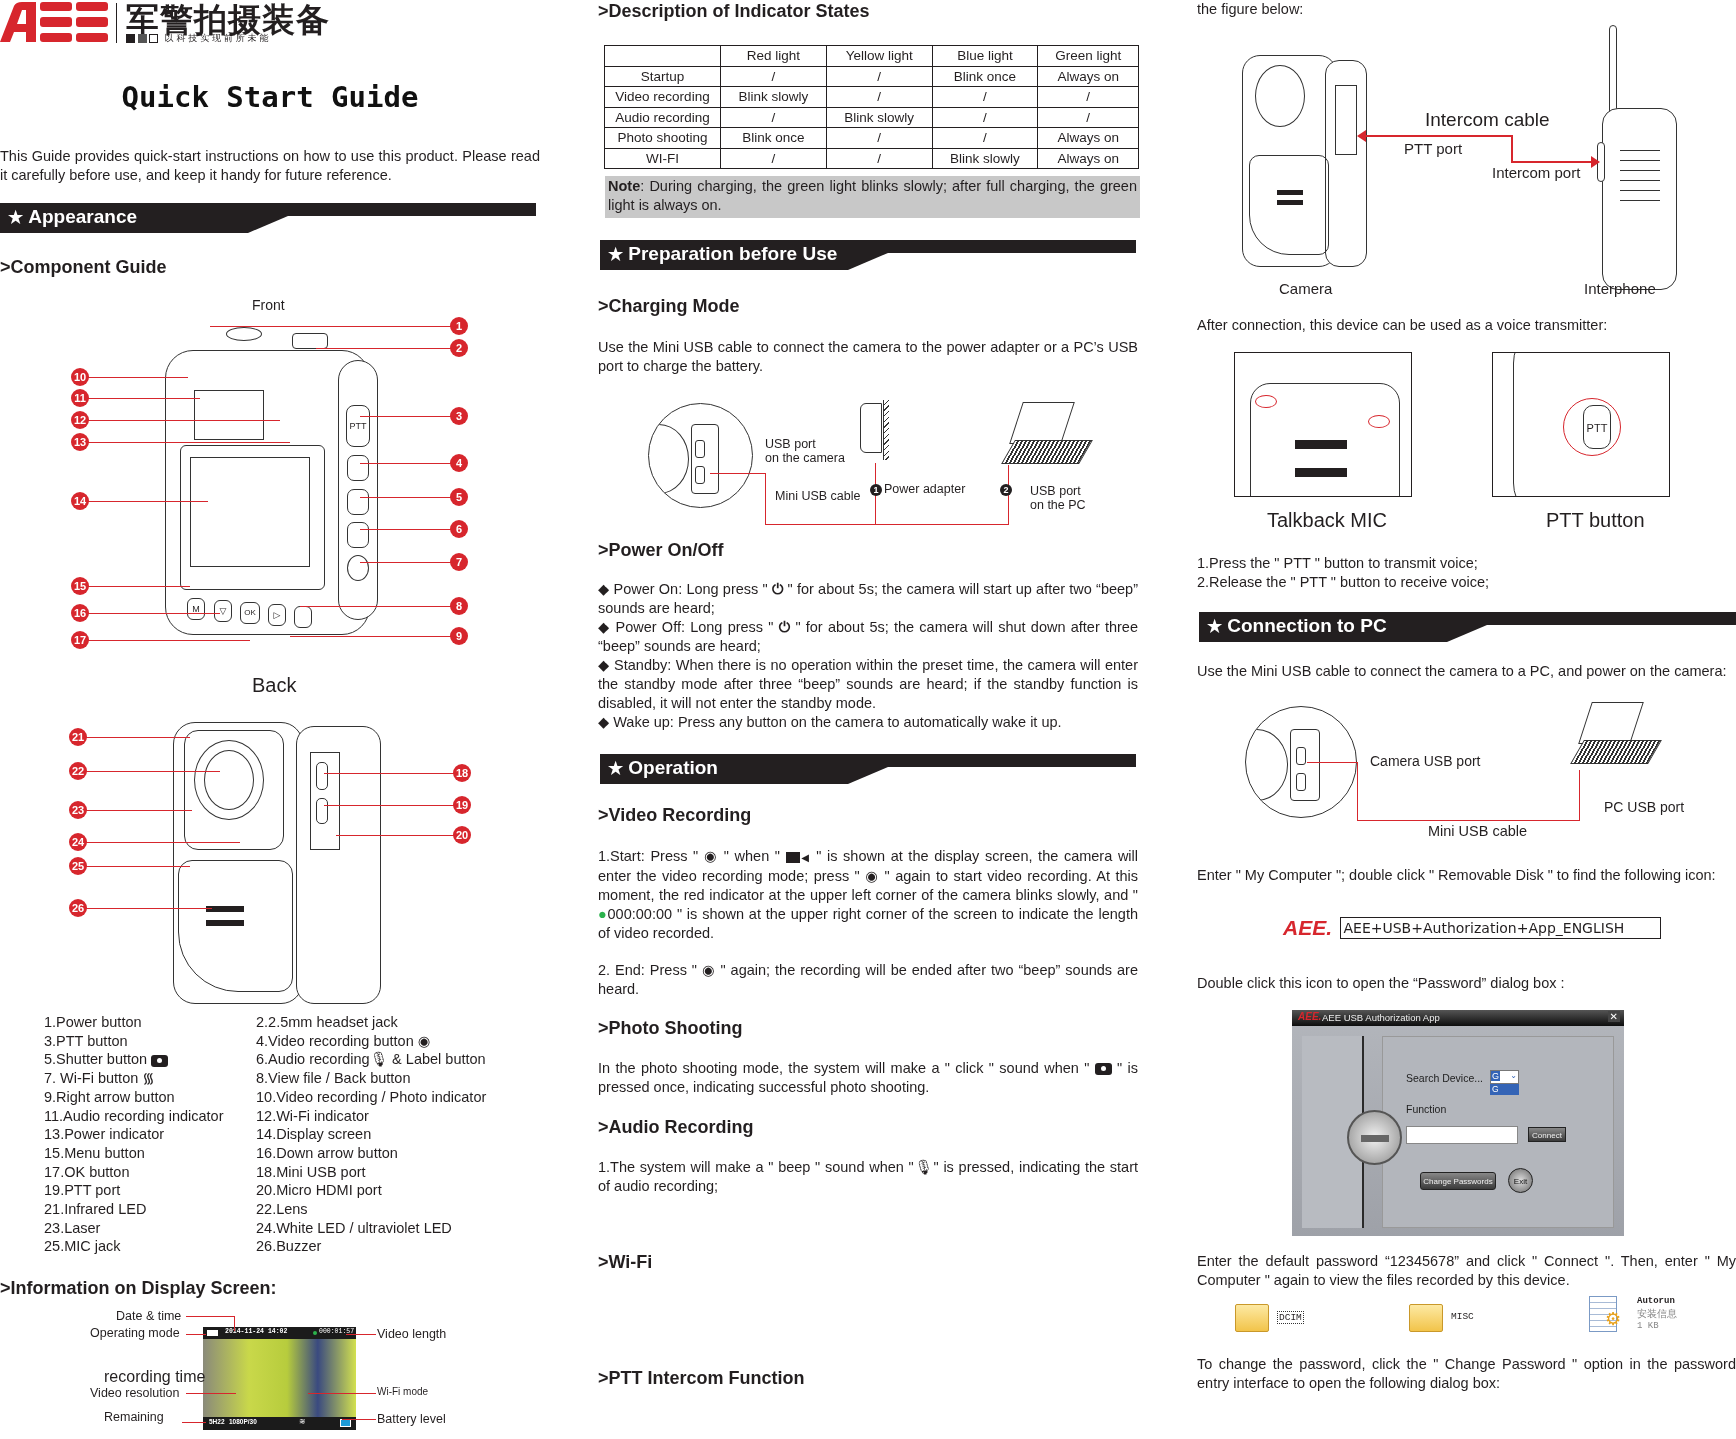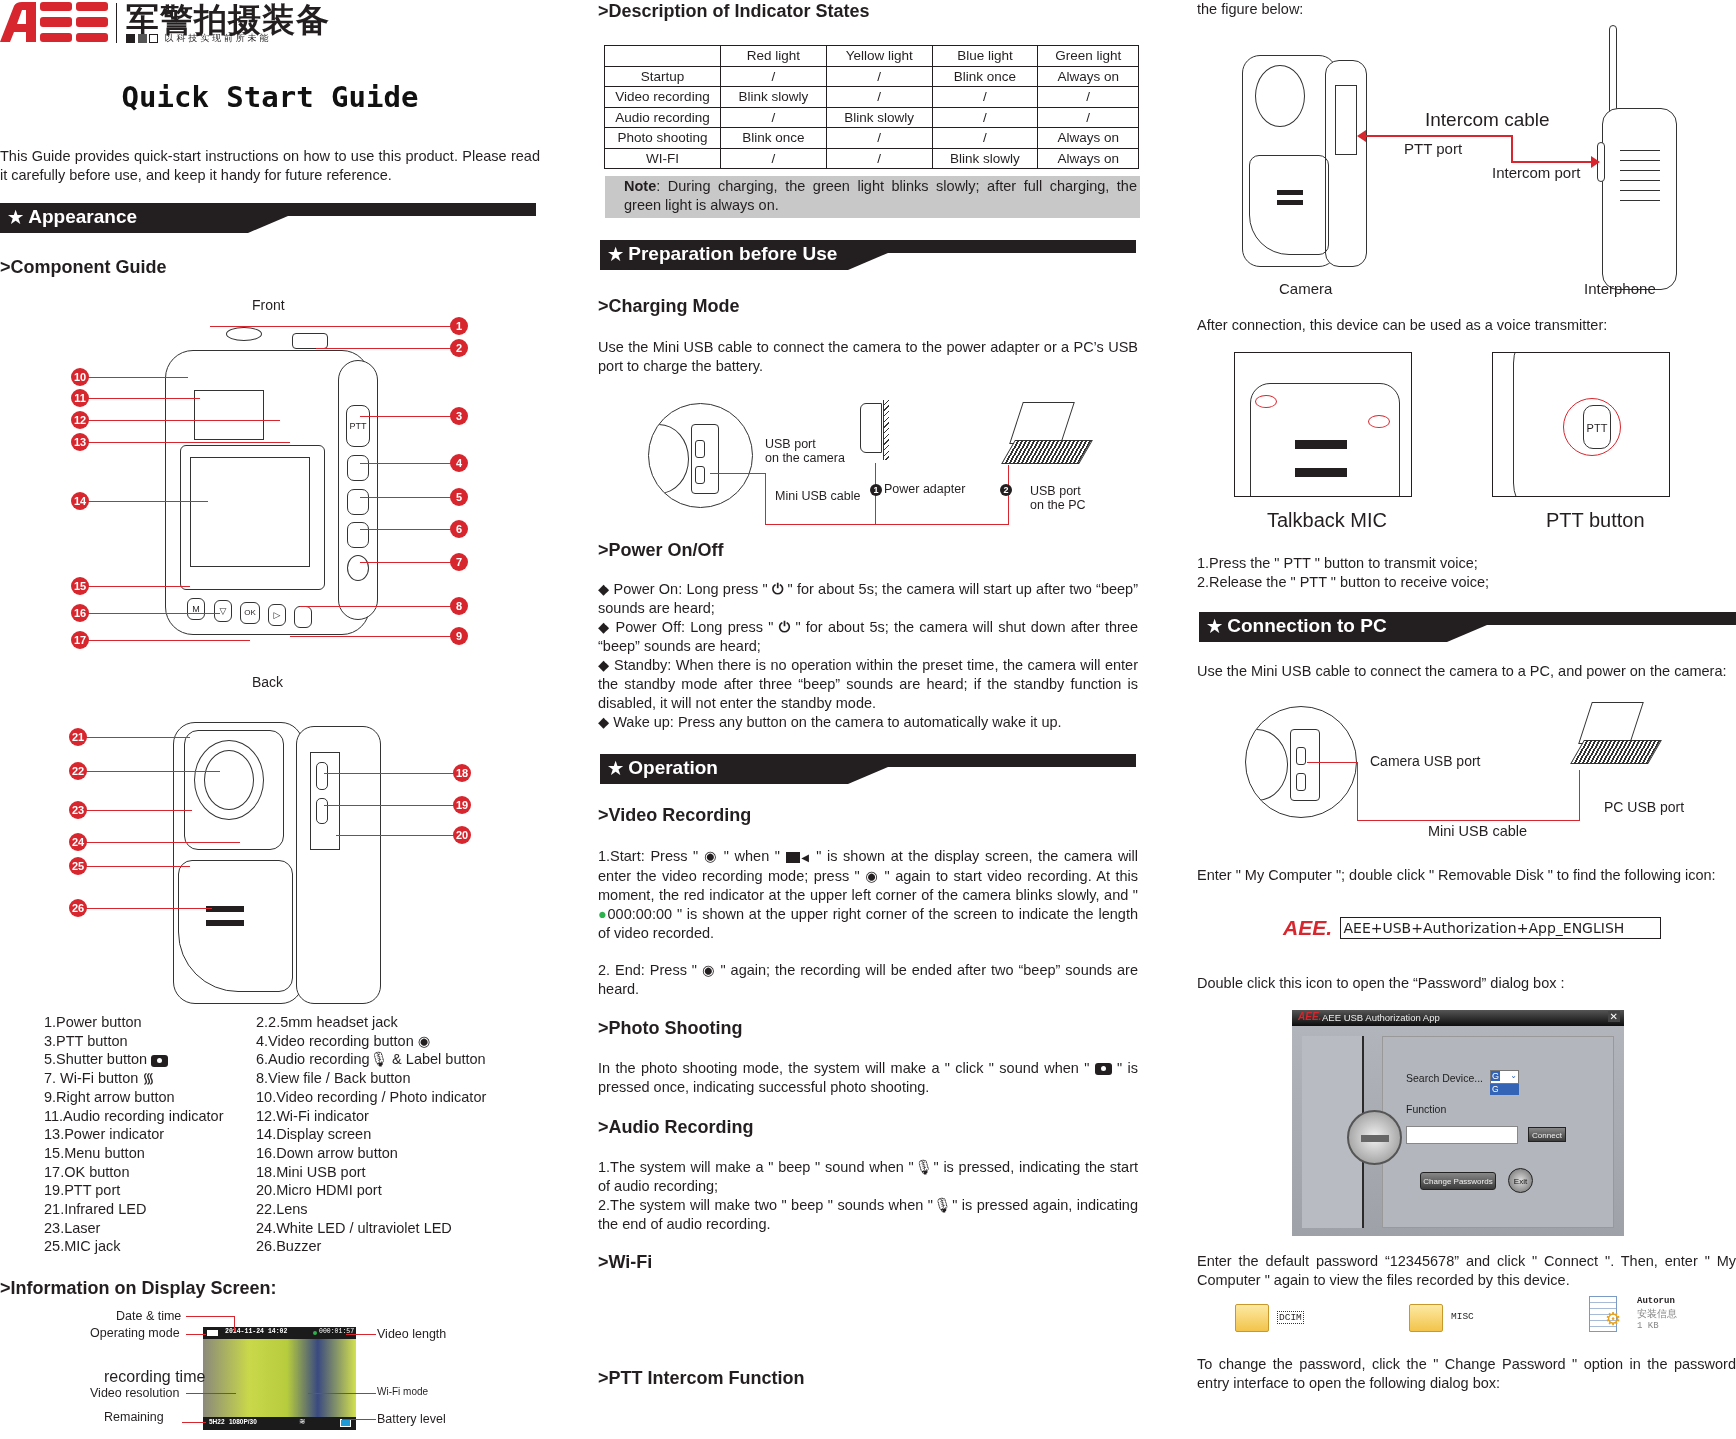--- a/index.html
+++ b/index.html
@@ -110,21 +110,21 @@
   <div class="badge" style="left:450px;top:627px">9</div>
   <div class="badge" style="left:71px;top:368px">10</div>
   <div class="badge" style="left:71px;top:389px">11</div>
   <div class="badge" style="left:71px;top:411px">12</div>
   <div class="badge" style="left:71px;top:433px">13</div>
   <div class="badge" style="left:71px;top:492px">14</div>
   <div class="badge" style="left:71px;top:577px">15</div>
   <div class="badge" style="left:71px;top:604px">16</div>
   <div class="badge" style="left:71px;top:631px">17</div>
 
-  <div class="abs" style="left:252px;top:674px;font-size:14px">Back</div>
+  <div class="abs" style="left:252px;top:674px;font-size:20px">Back</div>
   <div class="abs" style="left:0;top:690px;width:540px;height:320px">
     <div class="dev" style="left:173px;top:32px;width:130px;height:282px;border-radius:22px"></div>
     <div class="dev" style="left:296px;top:36px;width:85px;height:278px;border-radius:18px"></div>
     <div class="abs" style="left:184px;top:40px;width:100px;height:120px;border:1.4px solid #333;border-radius:14px"></div>
     <div class="abs" style="left:194px;top:50px;width:70px;height:80px;border:1.4px solid #333;border-radius:50%"></div>
     <div class="abs" style="left:204px;top:60px;width:50px;height:60px;border:1.4px solid #333;border-radius:50%"></div>
     <div class="abs" style="left:178px;top:170px;width:115px;height:132px;border:1.4px solid #333;border-radius:14px 14px 14px 60px"></div>
     <div class="abs" style="left:206px;top:216px;width:38px;height:6px;background:#231f20"></div>
     <div class="abs" style="left:206px;top:230px;width:38px;height:6px;background:#231f20"></div>
     <div class="abs" style="left:310px;top:62px;width:30px;height:98px;border:1.4px solid #333"></div>
@@ -257,21 +257,21 @@
     <tr>
           <td>WI-FI</td>
           <td>/</td>
           <td>/</td>
           <td>Blink slowly</td>
           <td>Always on</td>
         </tr>
   </tbody>
     </table>
 
-  <div class="abs p" style="left:7px;top:176px;width:535px;background:#c8c8c8;padding:1px 3px 3px 19px">
+  <div class="abs p" style="left:7px;top:176px;width:535px;background:#c8c8c8;padding:1px 3px 3px 3px">
     <b>Note</b><span>: During charging, the green light blinks slowly; after full charging, the green light is always on.</span>
   </div>
 
   <div class="sec-bar" style="left:2px;top:240px;width:536px">
     <div class="thin"></div>
       <div class="tab" style="width:288px"></div>
     <div class="lbl"><span class="star">★</span><span>Preparation before Use</span></div>
   </div>
 
   <div class="abs h2" style="left:0;top:296px">&gt;Charging Mode</div>
@@ -328,21 +328,20 @@
   </div>
 
   <div class="abs h2" style="left:0;top:1018px">&gt;Photo Shooting</div>
   <div class="abs p" style="left:0;top:1059px;width:540px">
     <span>In the photo shooting mode, the system will make a " click " sound when "</span> <span class="ico-inline" style="width:17px;height:12px;background:#231f20;border-radius:3px;position:relative"><span style="position:absolute;left:6px;top:3px;width:5px;height:5px;background:#fff;border-radius:50%"></span></span> <span>" is pressed once, indicating successful photo shooting.</span>
   </div>
 
   <div class="abs h2" style="left:0;top:1117px">&gt;Audio Recording</div>
   <div class="abs p" style="left:0;top:1158px;width:540px">
     <div><span>1.The system will make a " beep " sound when "</span><span>🎙︎</span><span>" is pressed, indicating the start of audio recording;</span></div>
-    <div><span>2.The system will make two " beep " sounds when "</span><span>🎙︎</span><span>" is pressed again, indicating the end of audio recording.</span></div>
   </div>
 
   <div class="abs h2" style="left:0;top:1252px">&gt;Wi-Fi</div>
 
   <div class="abs h2" style="left:0;top:1368px">&gt;PTT Intercom Function</div>
 </div>
 
 <div class="col" style="left:1197px;width:539px;height:1439px">
   <div class="abs p" style="left:0;top:0">the figure below:</div>
 

